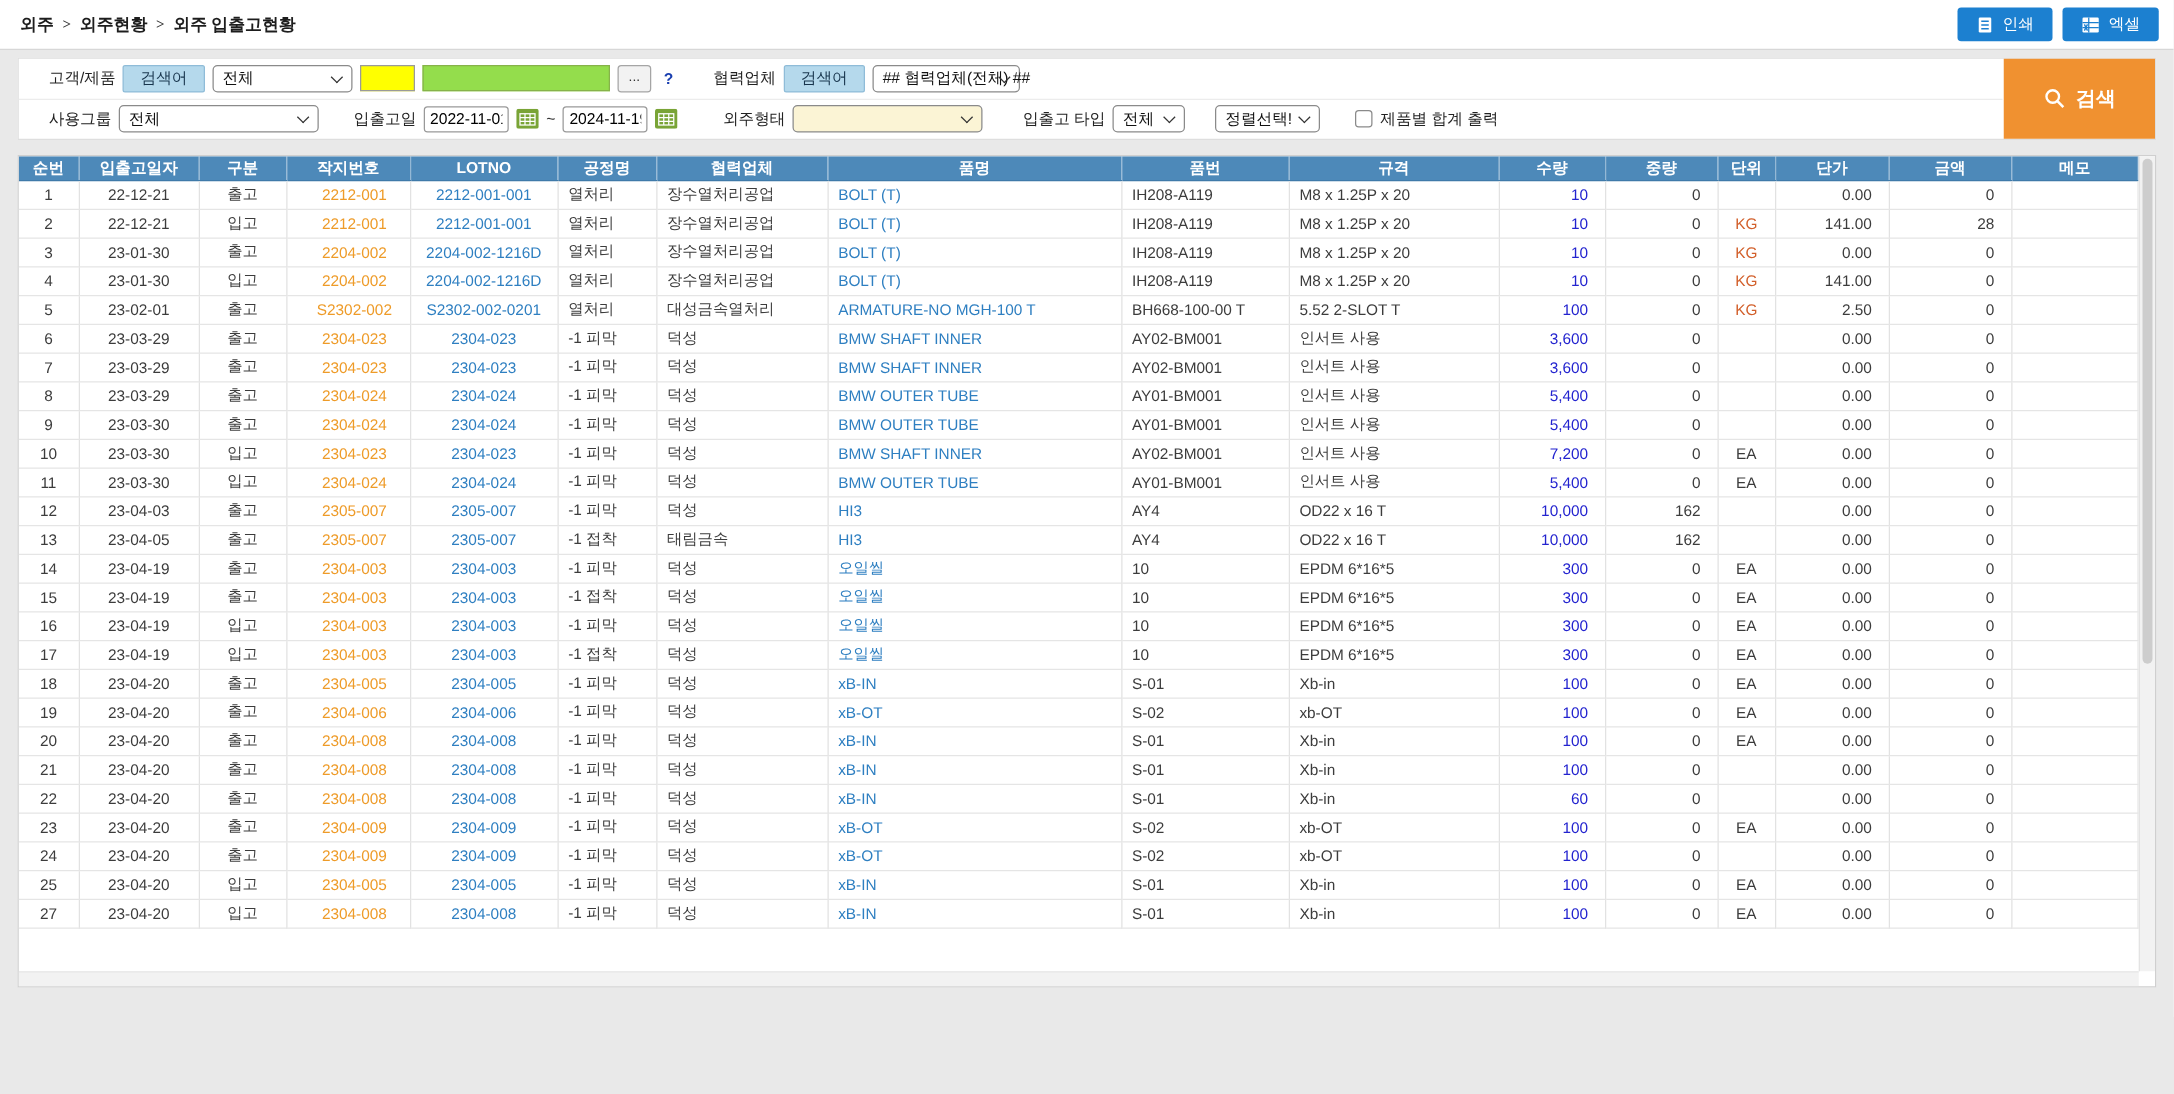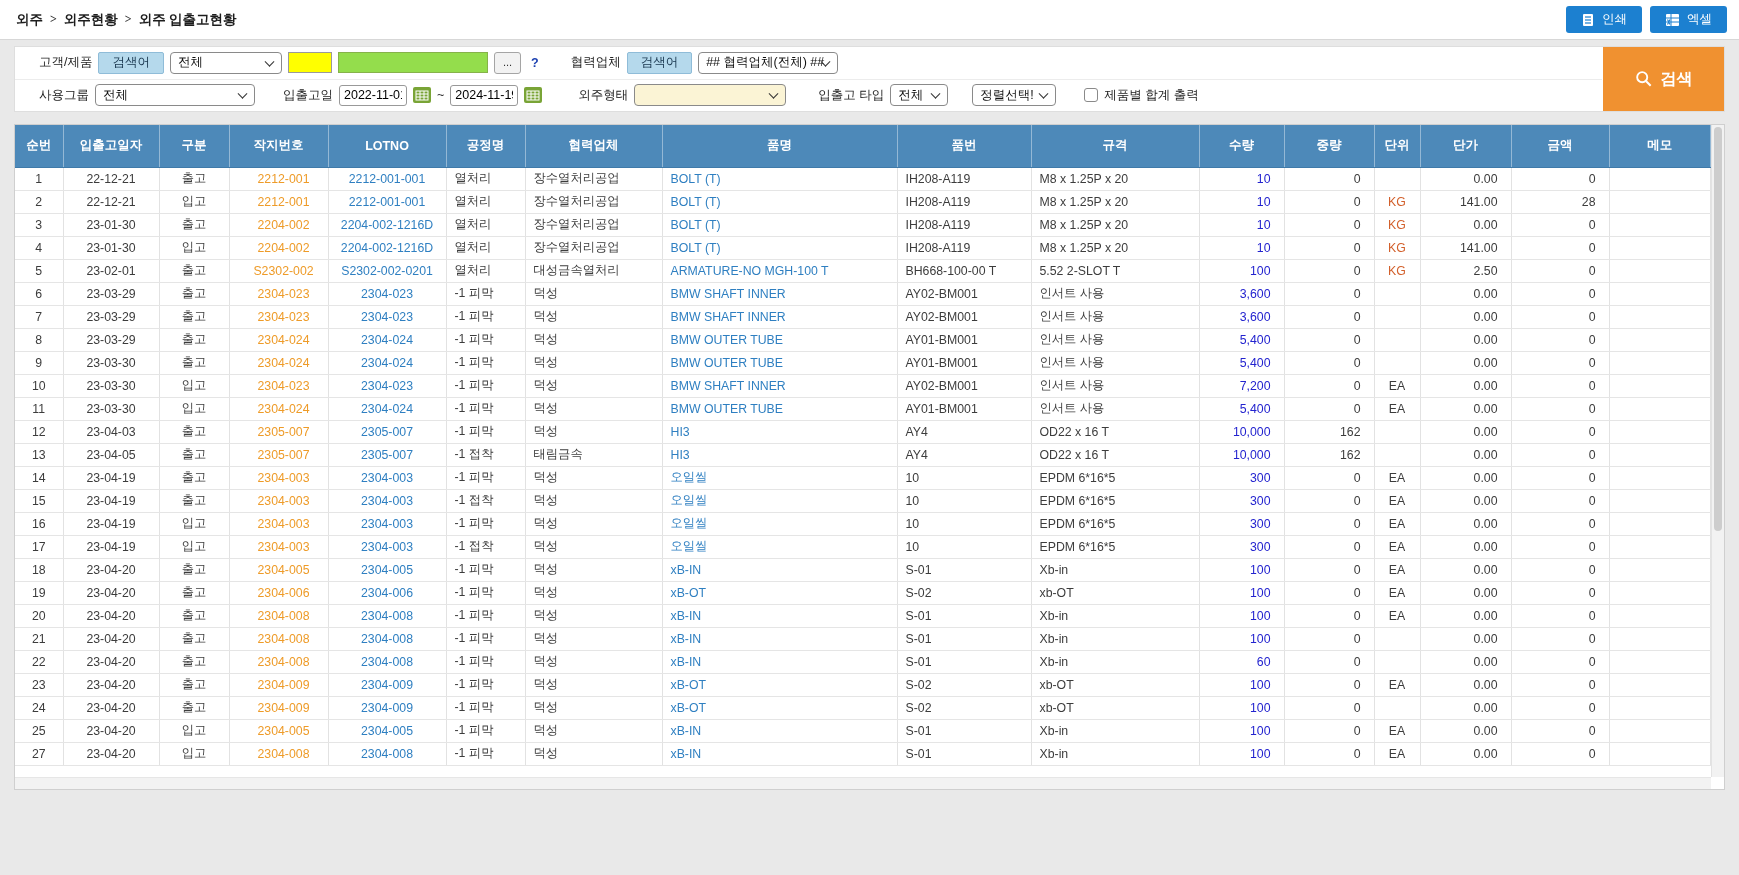--- a/index.html
+++ b/index.html
@@ -53,21 +53,21 @@
   .tilde{color:#333;}
   .cb{width:14px;height:14px;border:1px solid #8a8a8a;border-radius:3px;background:#fff;display:inline-block;cursor:pointer;}
   .cb-label{color:#222;margin-left:0;}
   .search-btn{position:absolute;right:0;top:0;bottom:0;width:121px;background:var(--search-orange);
     border:none;color:#fff;font-size:16px;font-weight:bold;display:flex;align-items:center;
     justify-content:center;gap:8px;cursor:pointer;font-family:inherit;}
   
   .table-panel{margin:12px 14px 0;background:#fff;border:1px solid #cfcfcf;position:relative;height:666px;overflow:hidden;}
   .grid-wrap{position:absolute;left:0;top:0;right:13px;bottom:12px;overflow:hidden;}
   table{border-collapse:collapse;table-layout:fixed;width:100%;}
-  th{background:var(--header-blue);color:#fff;font-weight:bold;font-size:12.5px;height:42px;
+  th{background:var(--header-blue);color:#fff;font-weight:bold;font-size:12.5px;height:19px;
     border-right:1px solid rgba(255,255,255,.4);border-bottom:1px solid #3f7aa9;text-align:center;cursor:pointer;}
   td{height:23px;border-right:1px solid #e2e2e2;border-bottom:1px solid #e5e5e5;
     padding:0 8px;white-space:nowrap;overflow:hidden;font-size:12.3px;color:#3c3c3c;}
   td.tc{text-align:center;}
   td.tl{text-align:left;}
   td.tr{text-align:right;padding-right:13px;}
   td.link-orange{color:var(--link-orange);padding-left:18px;}
   td.link-blue{color:var(--link-blue);}
   td.qty{color:var(--qty-blue);}
   td.unit-kg{color:var(--unit-orange);}
@@ -119,21 +119,21 @@
     <div class="f-row f-row1">
       <span class="lbl">고객/제품</span>
       <button class="btn-lightblue">검색어</button>
       <span class="sel" style="width:112px">전체</span>
       <input class="inp inp-yellow" value="" style="">
       <input class="inp inp-green" value="" style="">
       <button class="btn-dots">...</button>
       <span class="q-help">?</span>
       <span class="lbl" style="margin-left:22px">협력업체</span>
       <button class="btn-lightblue">검색어</button>
-      <span class="sel" style="width:140px">## 협력업체(전체) ##</span>
+      <span class="sel" style="width:118px">## 협력업체(전체) ##</span>
     </div>
     <div class="f-row">
       <span class="lbl">사용그룹</span>
       <span class="sel" style="width:160px">전체</span>
       <span class="lbl" style="margin-left:22px">입출고일</span>
       <input class="inp date-inp" value="2022-11-01" style="">
       <button class="cal-btn">
         <svg width="18" height="16" viewBox="0 0 18 16">
             <rect width="18" height="16" rx="2" fill="#79a436"></rect>
             <rect x="3" y="4" width="12" height="9" fill="none" stroke="#fff" stroke-width="1"></rect>

